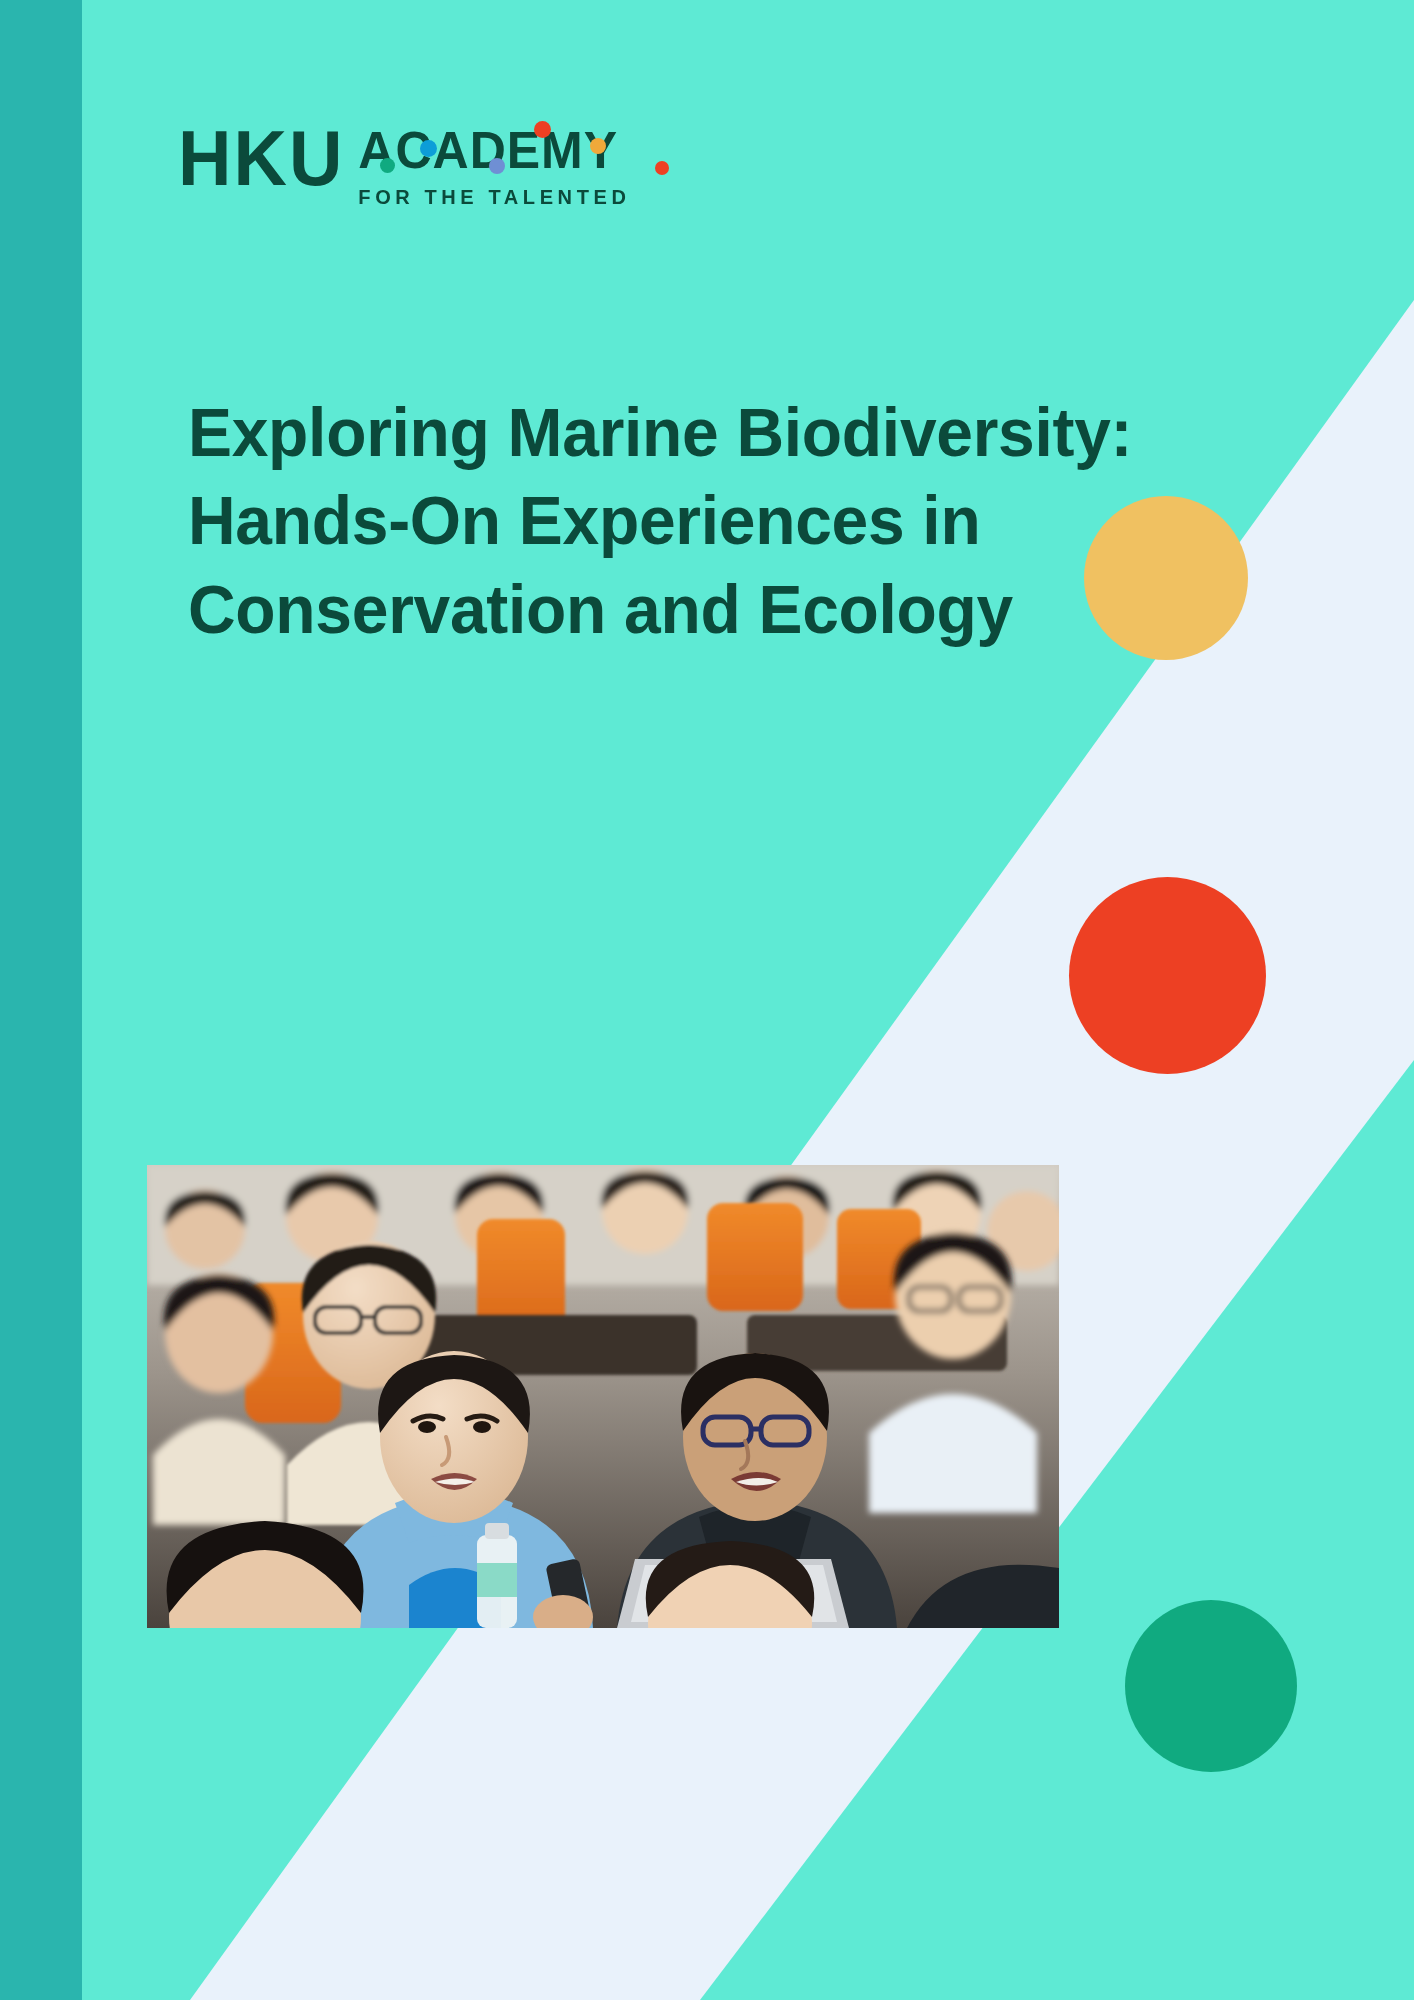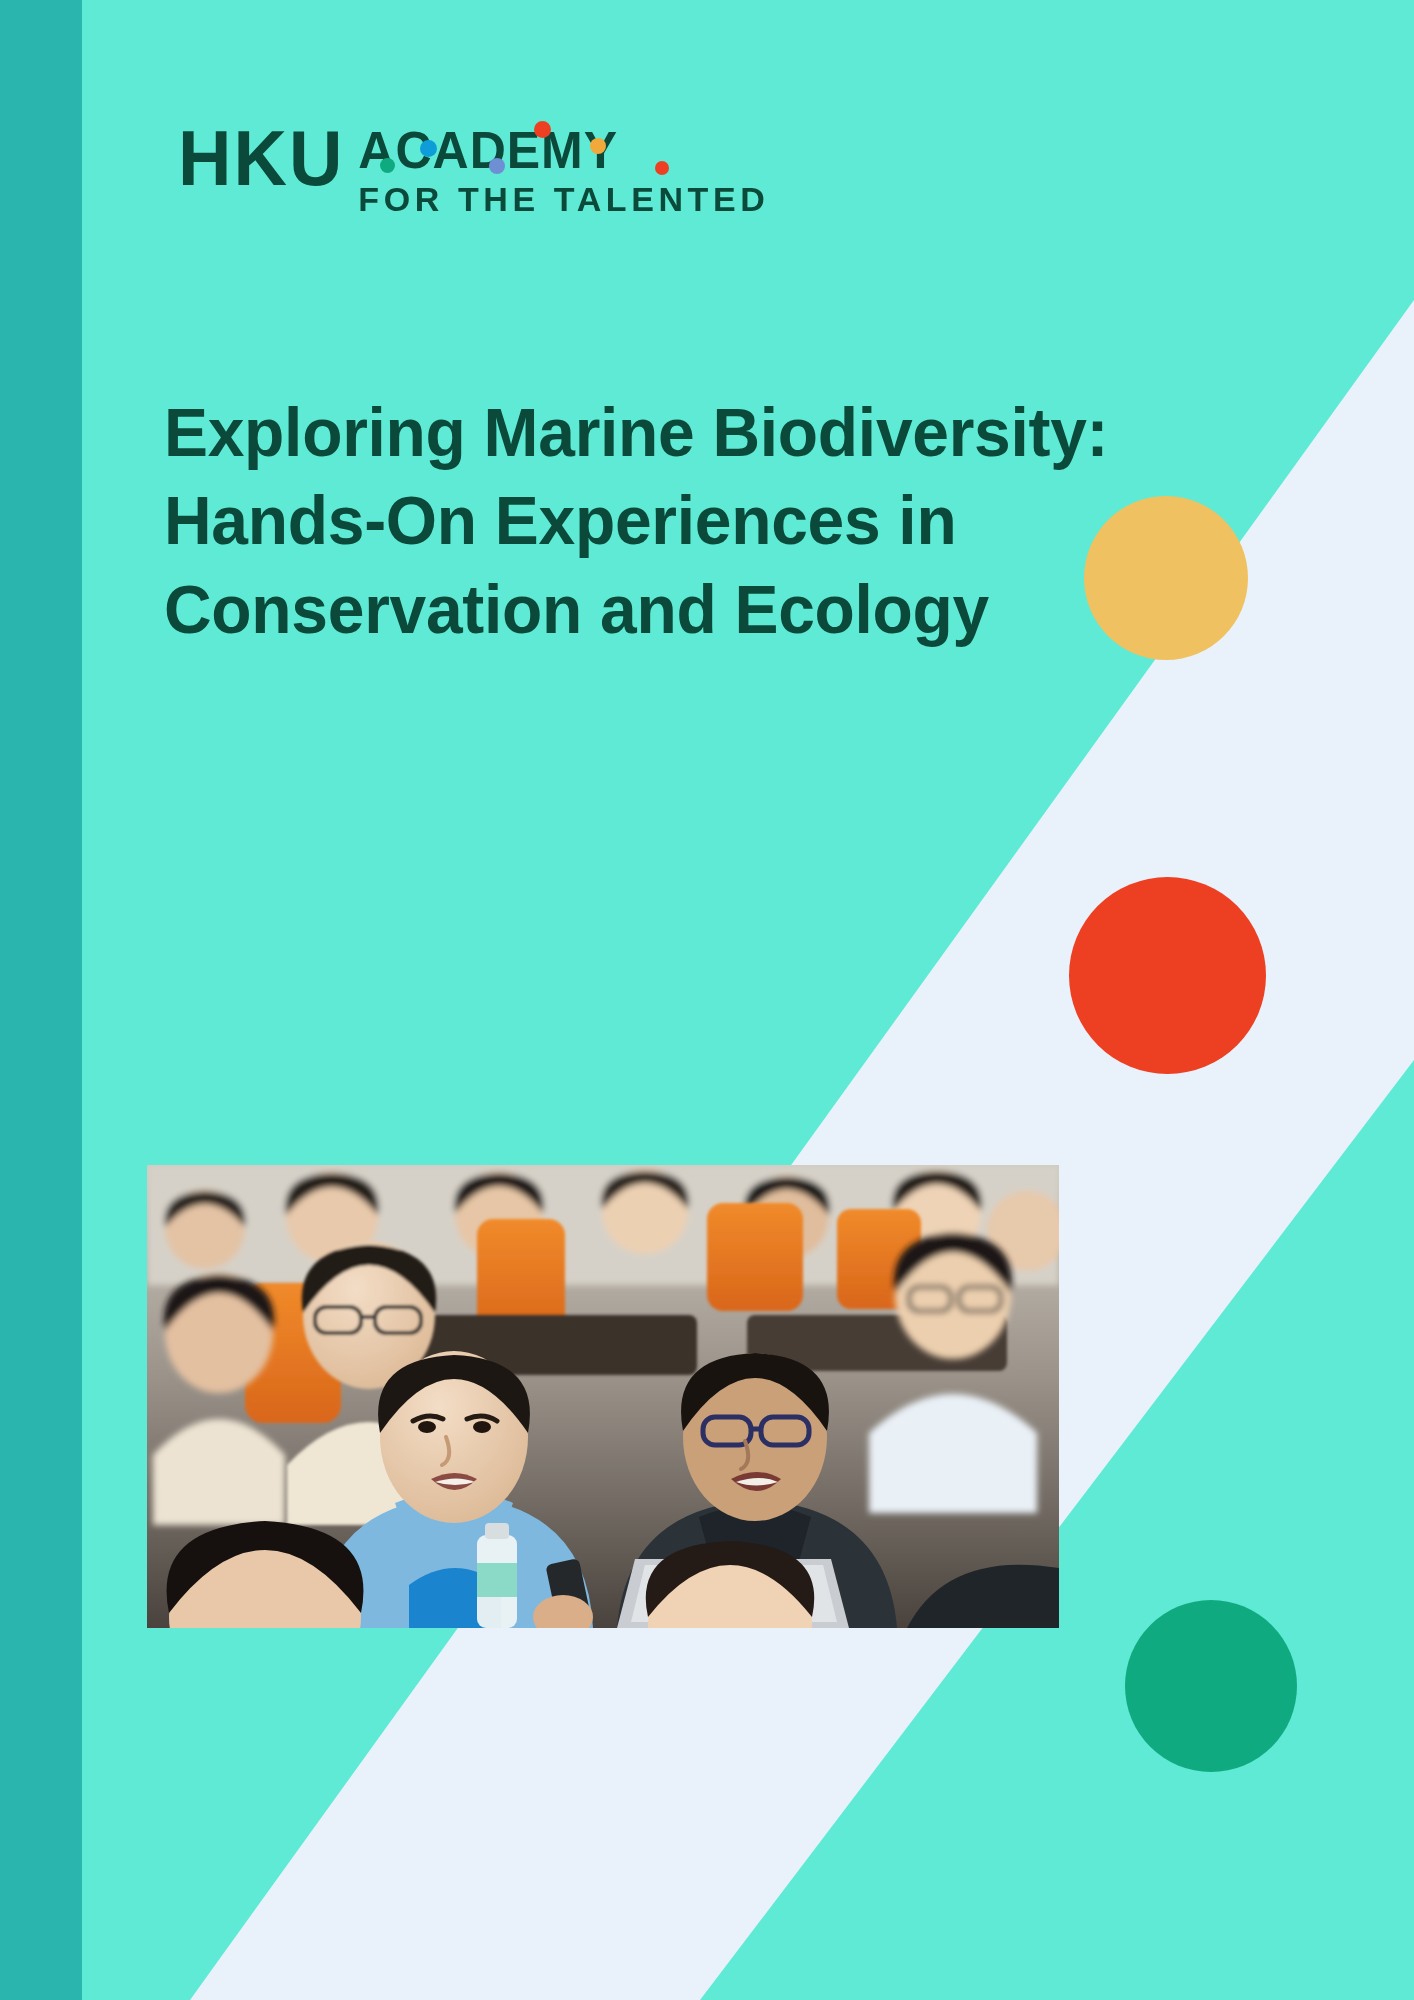--- a/index.html
+++ b/index.html
@@ -107,31 +107,31 @@
   .dot-teal   { width: 15px; height: 15px; background: #10AA80; left: 22px;  top: 34px; }
   .dot-blue   { width: 17px; height: 17px; background: #0D9DD8; left: 62px;  top: 16px; }
   .dot-purple { width: 16px; height: 16px; background: #6F8FD4; left: 131px; top: 34px; }
   .dot-red    { width: 17px; height: 17px; background: #ED4023; left: 176px; top: -3px; }
   .dot-gold   { width: 16px; height: 16px; background: #F0A93A; left: 232px; top: 14px; }
   .dot-red2   { width: 14px; height: 14px; background: #ED4023; left: 297px; top: 37px; }
 
   .logo-tagline {
     font-family: "Liberation Sans", sans-serif;
     font-weight: 700;
-    font-size: 34px;
+    font-size: 20px;
     letter-spacing: 4.6px;
     color: #0B4A3B;
-    margin-top: 4px;
+    margin-top: 10px;
     white-space: nowrap;
   }
 
   
   .title-block {
     position: absolute;
-    left: 164px;
+    left: 188px;
     top: 388px;
     width: 1090px;
   }
   .main-title {
     font-family: "Liberation Sans Narrow", "Liberation Sans", sans-serif;
     font-weight: 700;
     font-size: 68px;
     line-height: 1.30;
     color: #0B4A3B;
     margin: 0;

